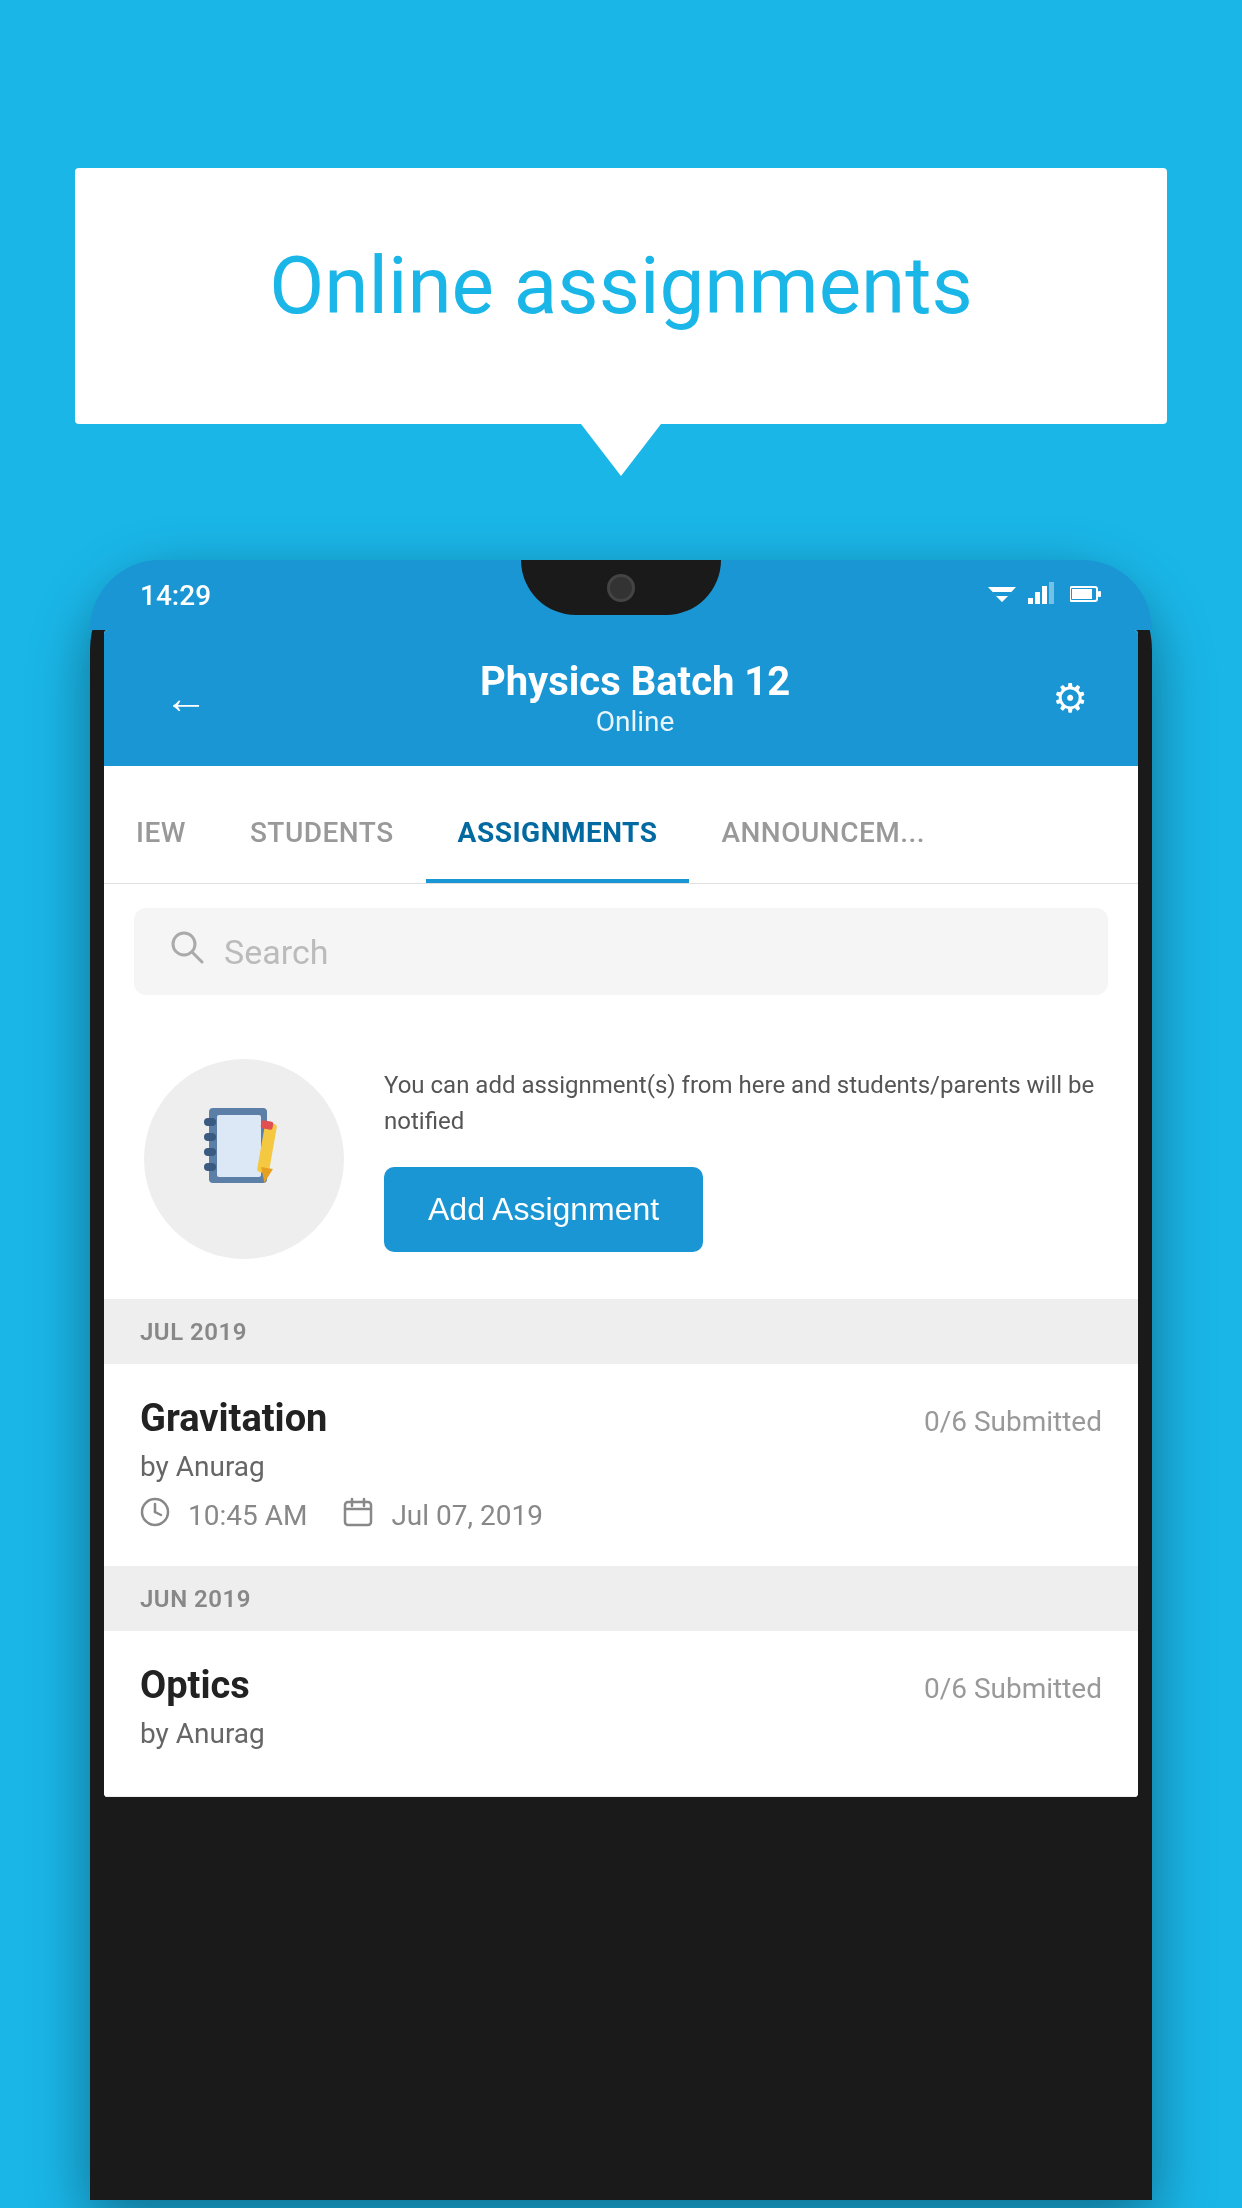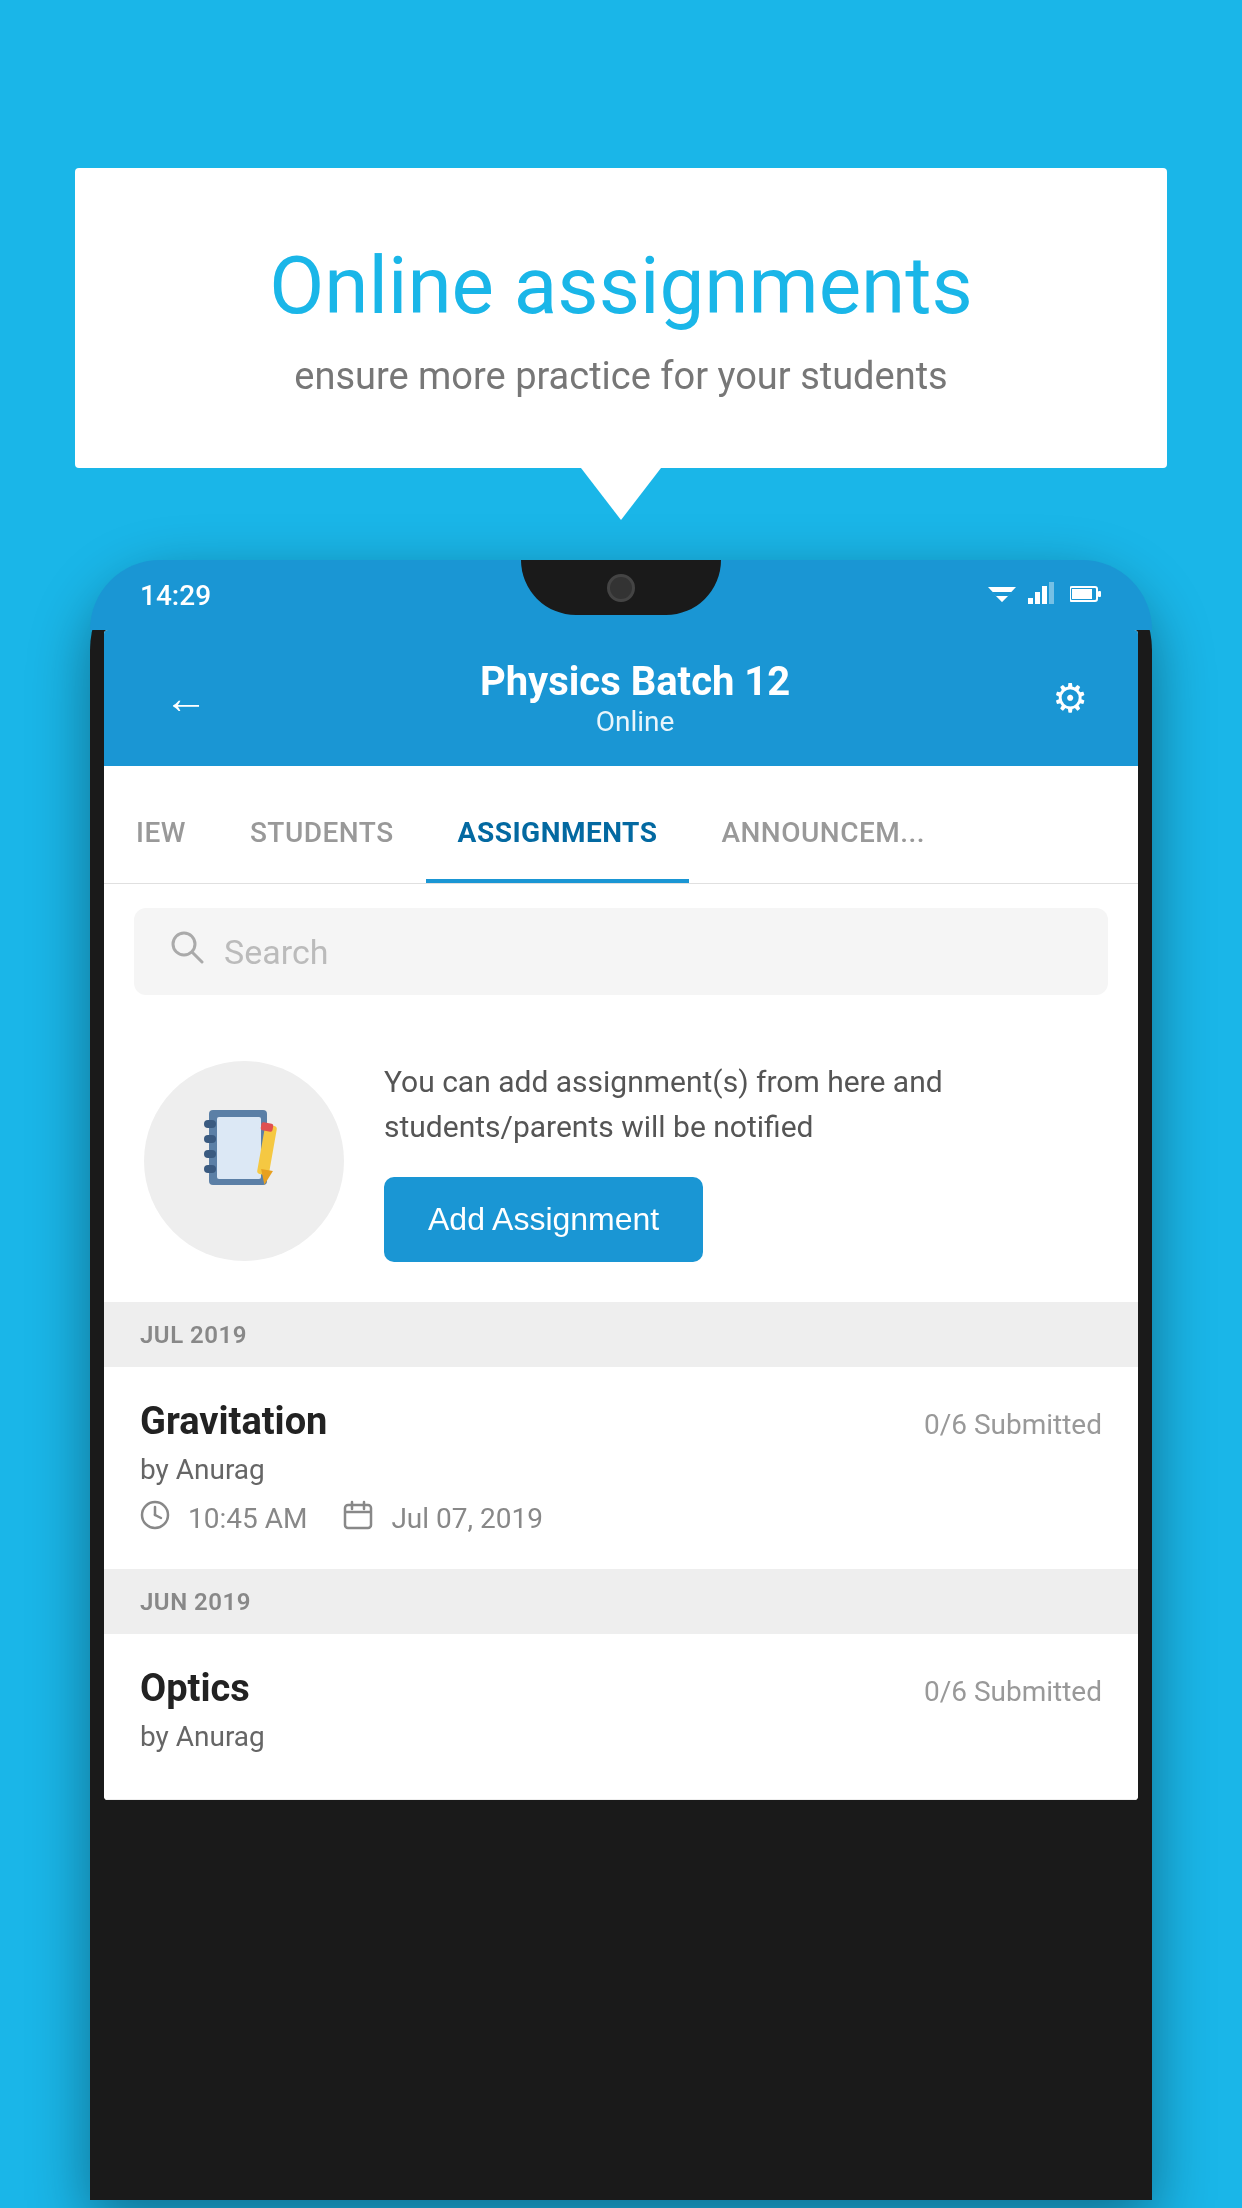--- a/index.html
+++ b/index.html
@@ -249,21 +249,21 @@
 
     .notebook-icon {
       font-size: 90px;
     }
 
     .promo-right {
       flex: 1;
     }
 
     .promo-text {
-      font-size: 30px;
+      font-size: 24px;
       color: #555;
       line-height: 1.5;
       margin-bottom: 28px;
     }
 
     .add-assignment-btn {
       background: #1a96d4;
       color: white;
       border: none;
       border-radius: 10px;
@@ -339,21 +339,20 @@
       border-radius: 4px;
       overflow: hidden;
     }
   </style>
 </head>
 <body>
 
 <div class="speech-bubble-wrapper">
   <div class="speech-bubble">
     <div class="speech-bubble-title">Online assignments</div>
-    <div class="speech-bubble-subtitle">ensure more practice for your students</div>
   </div>
 </div>
 
 <div class="phone-wrapper">
   <div class="phone-outer">
 
     <div class="phone-status-bar">
       <span class="status-time">14:29</span>
       <div class="phone-notch">
         <div class="phone-camera"></div>

